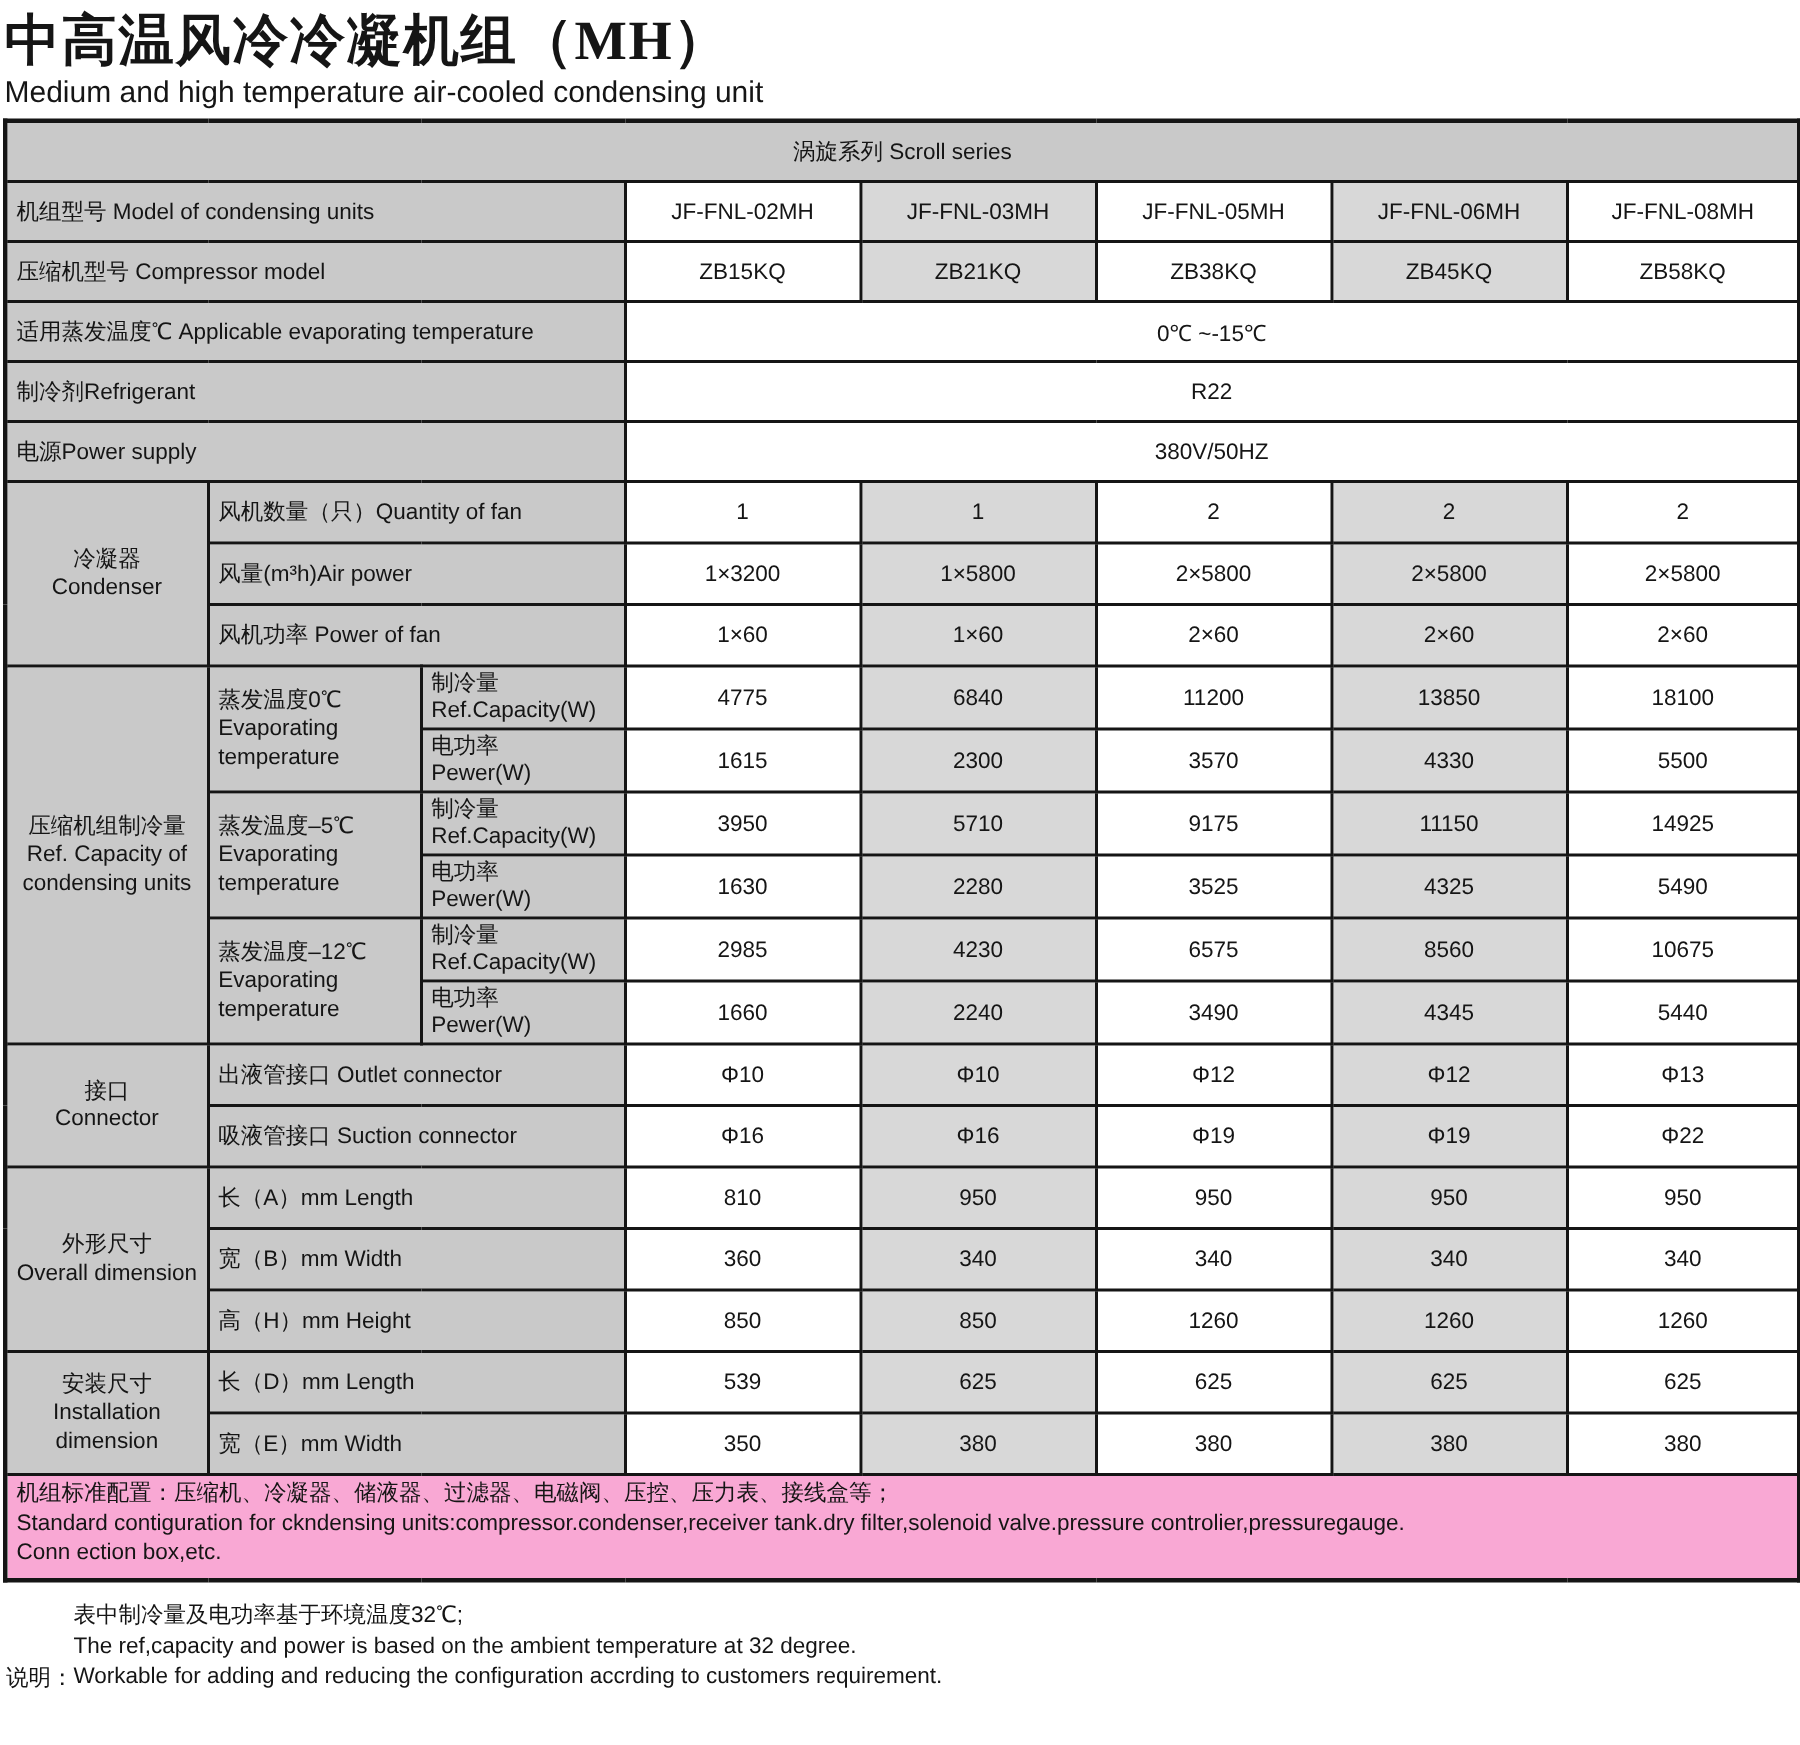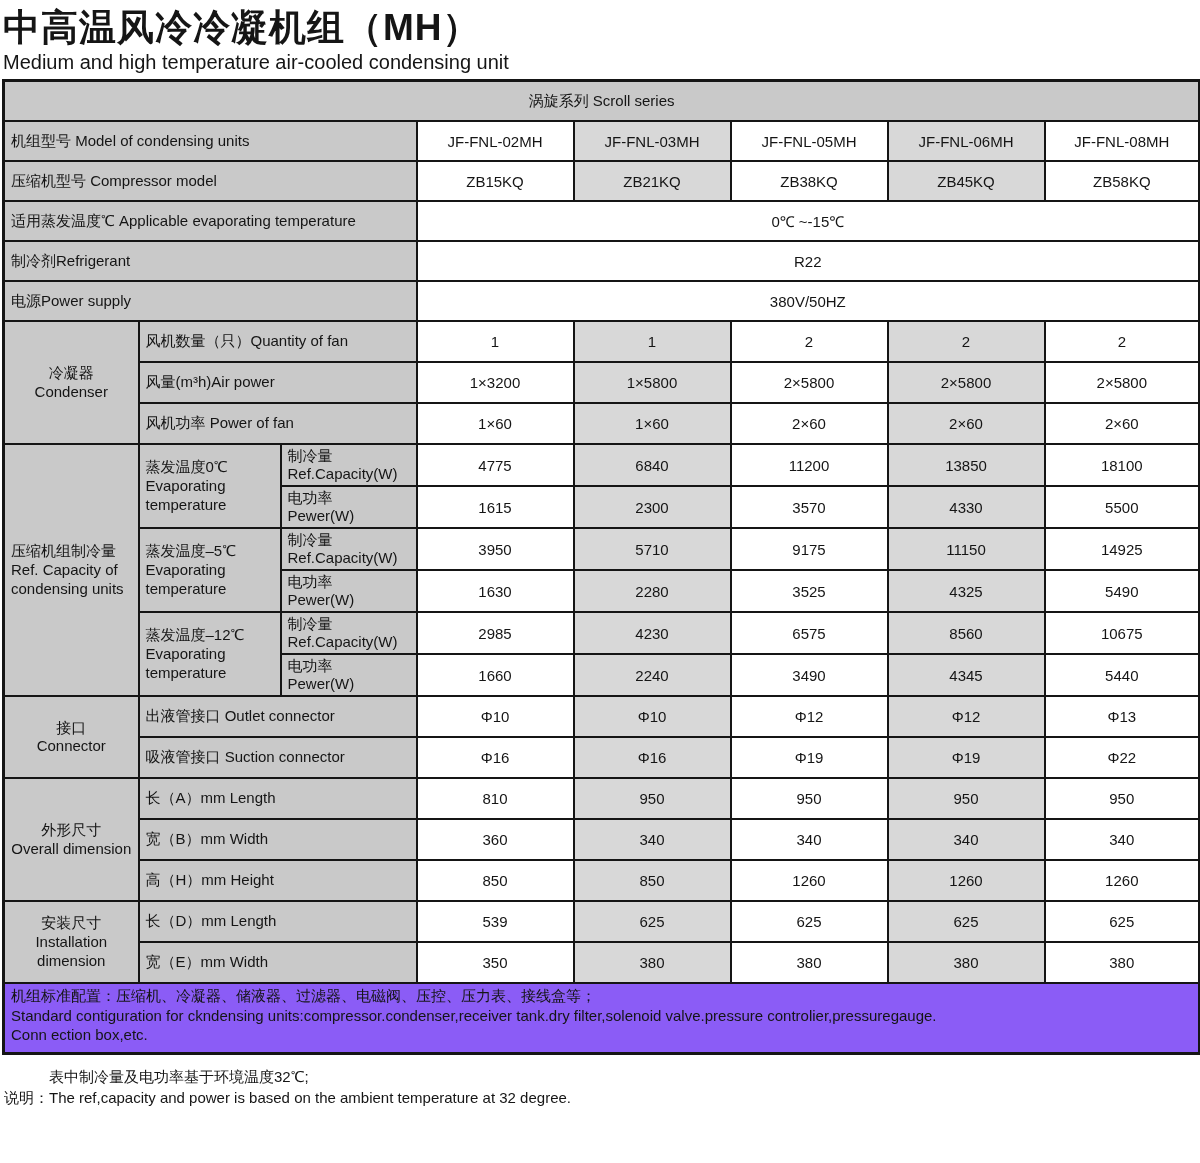--- a/index.html
+++ b/index.html
@@ -8,20 +8,21 @@
     font-family:"Liberation Sans", sans-serif;
     color:#151515;
     -webkit-font-smoothing:antialiased;
   }
   .page-title{
     font-size:37px;
     font-weight:bold;
     letter-spacing:1px;
     padding:6px 12px 0 3px;
     line-height:1.2;
+    font-family:Liberation Serif, serif;
   }
   .page-subtitle{
     font-size:20px;
     padding:1px 0 5px 3px;
     line-height:1.15;
   }
   table.spec{
     border-collapse:collapse;
     table-layout:fixed;
     width:1196px;
@@ -39,27 +40,27 @@
   .series{
     background:#c9c9c9;
     text-align:center;
     font-size:20px;
     height:34px;
     padding:4px 0;
   }
   .lbl{background:#c9c9c9;text-align:left;}
   .sub{background:#c9c9c9;text-align:left;}
   .cat{background:#c9c9c9;text-align:center;vertical-align:middle;line-height:1.25;}
-  .catl{text-align:left;}
+  .catl{text-align:center;}
   .v{background:#ffffff;text-align:center;}
   .g{background:#d8d8d8;}
   .blk{display:block;line-height:1.25;}
   .metric .blk{line-height:1.2;}
   .footcell{
-    background:#8b5cf6;
+    background:#f9a8d4;
     vertical-align:top;
     padding:5px 8px;
     height:64px;
     line-height:1.25;
   }
   .footcell div{line-height:1.3;}
   .notes{
     display:flex;
     align-items:flex-end;
     padding:12px 0 0 4px;
@@ -317,14 +318,15 @@
     </td>
   </tr>
 </tbody>
   </table>
 
 <div class="notes">
   <span class="notes-label">说明：</span>
   <div class="notes-lines">
     <div>表中制冷量及电功率基于环境温度32℃;</div>
     <div>The ref,capacity and power is based on the ambient temperature at 32 degree.</div>
+    <div>Workable for adding and reducing the configuration accrding to customers requirement.</div>
   </div>
 </div>
 
 </body></html>

